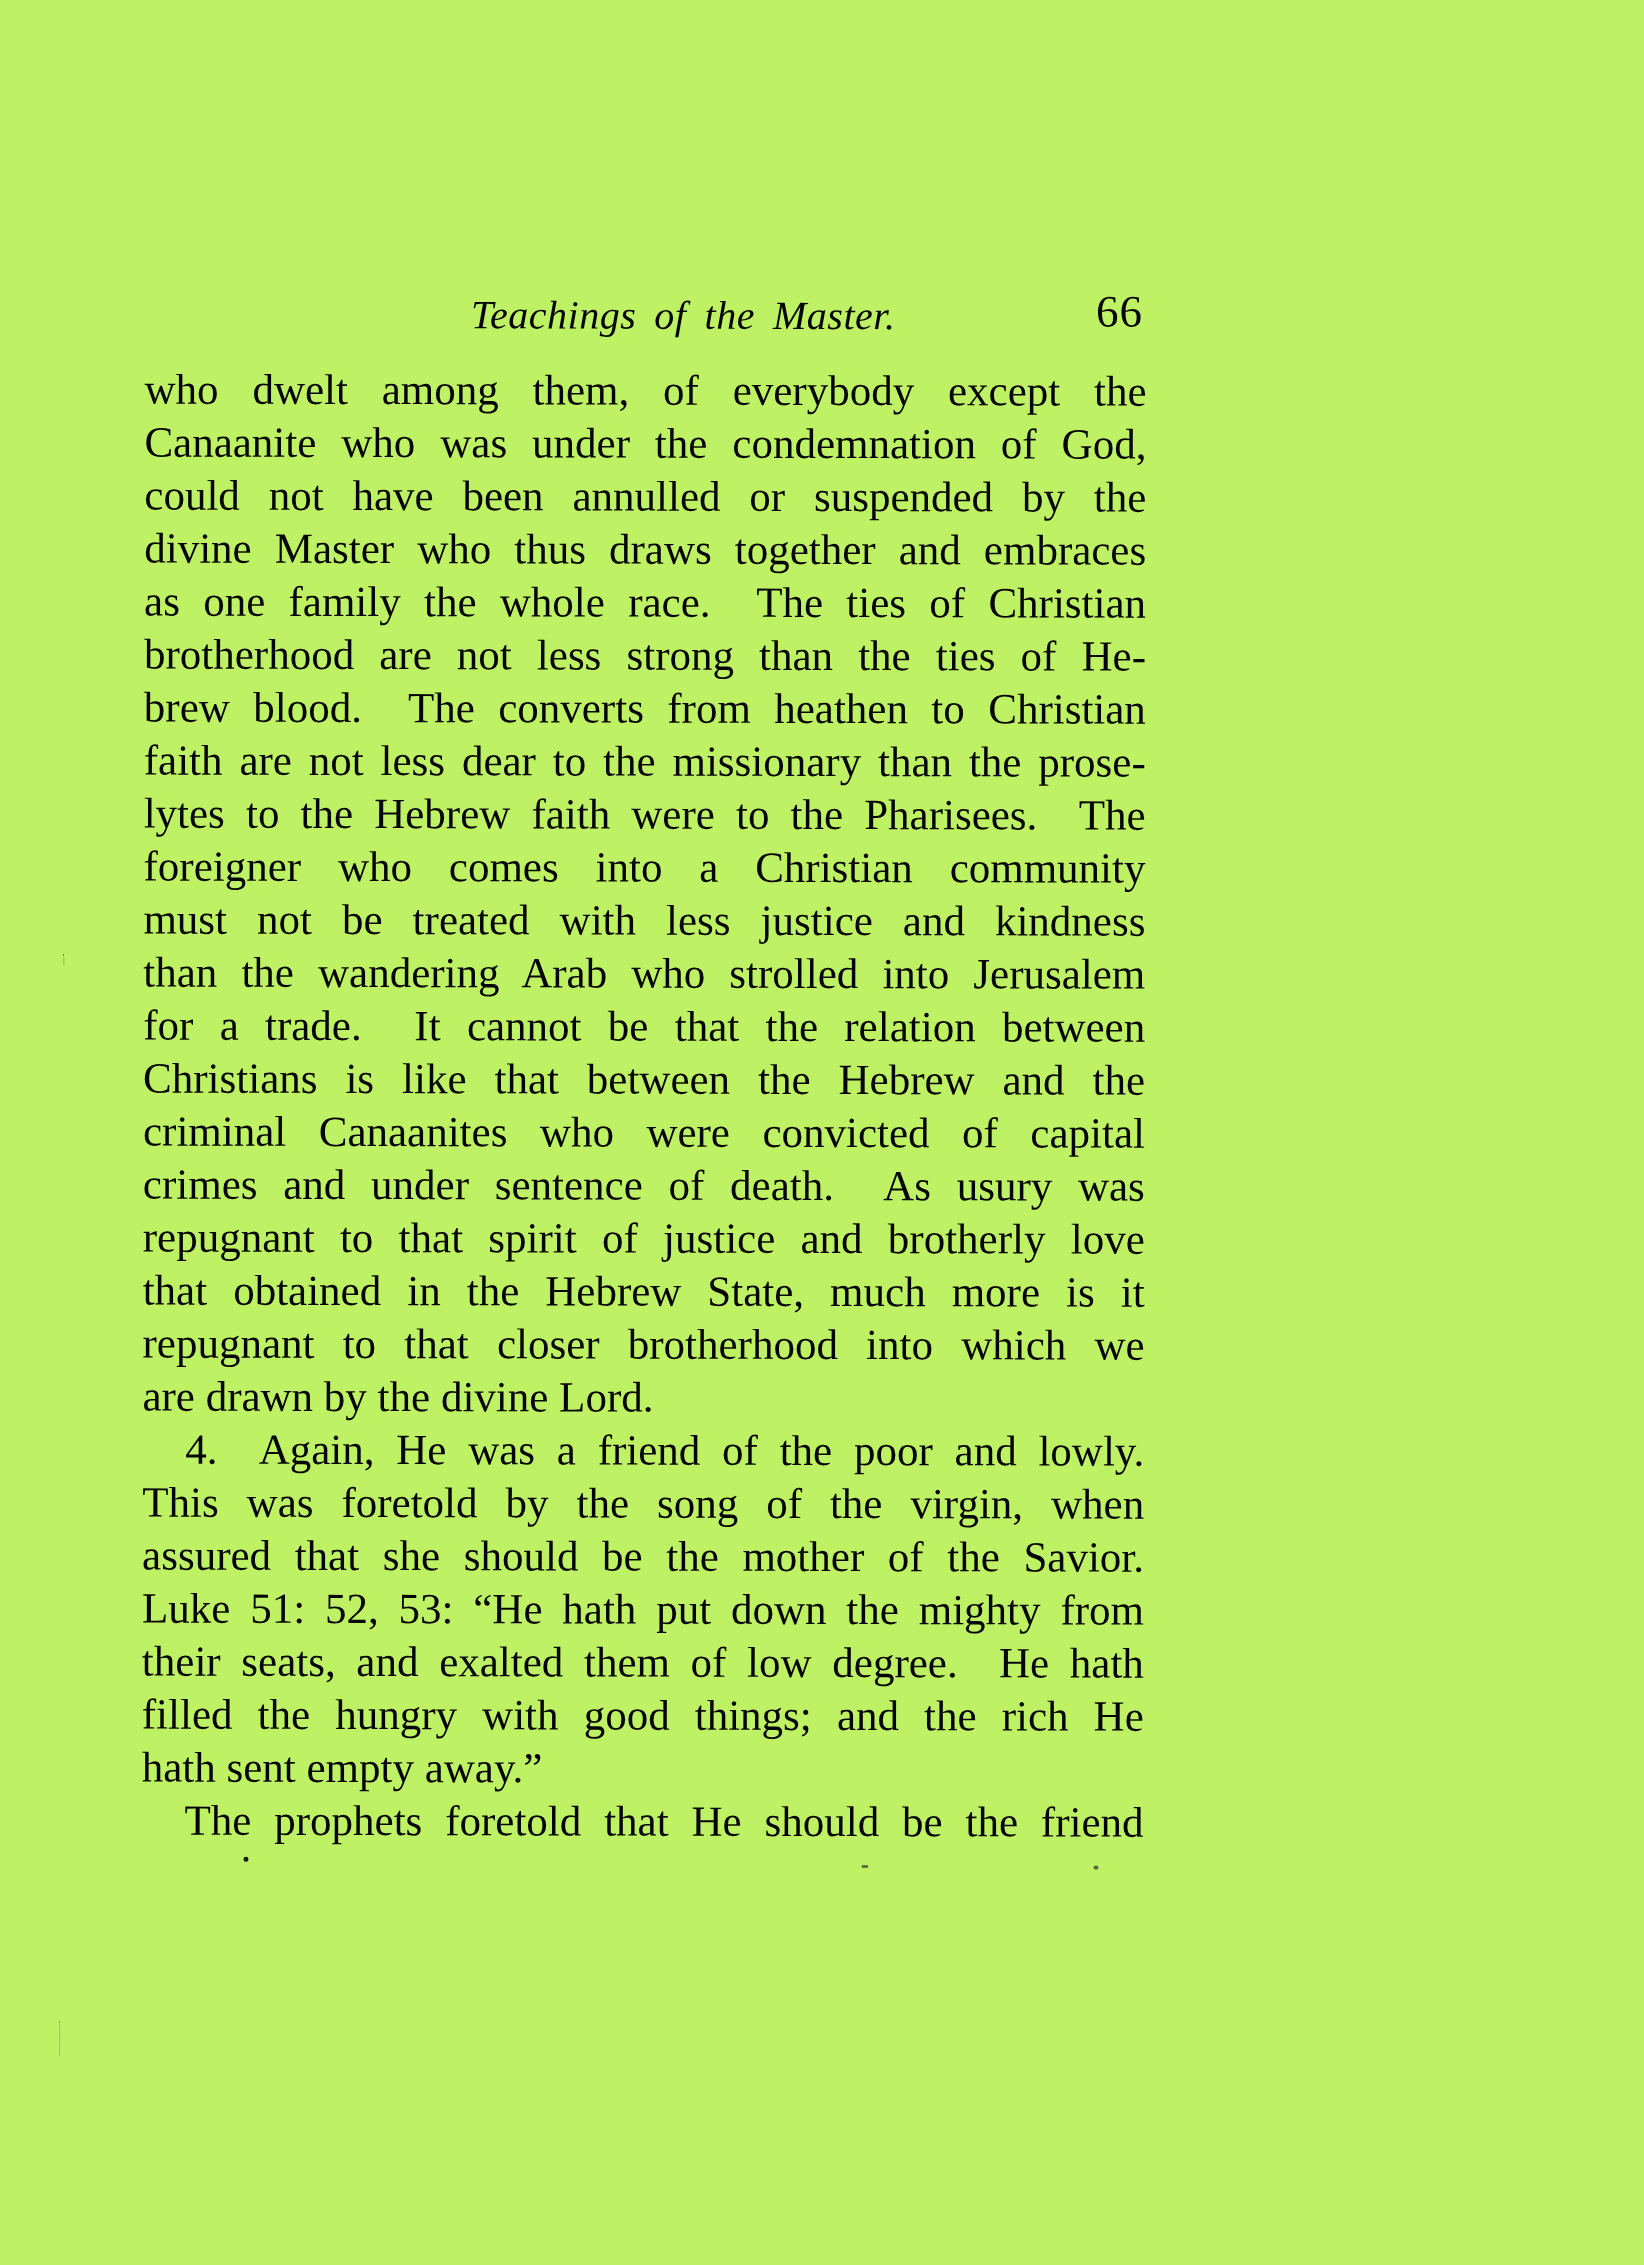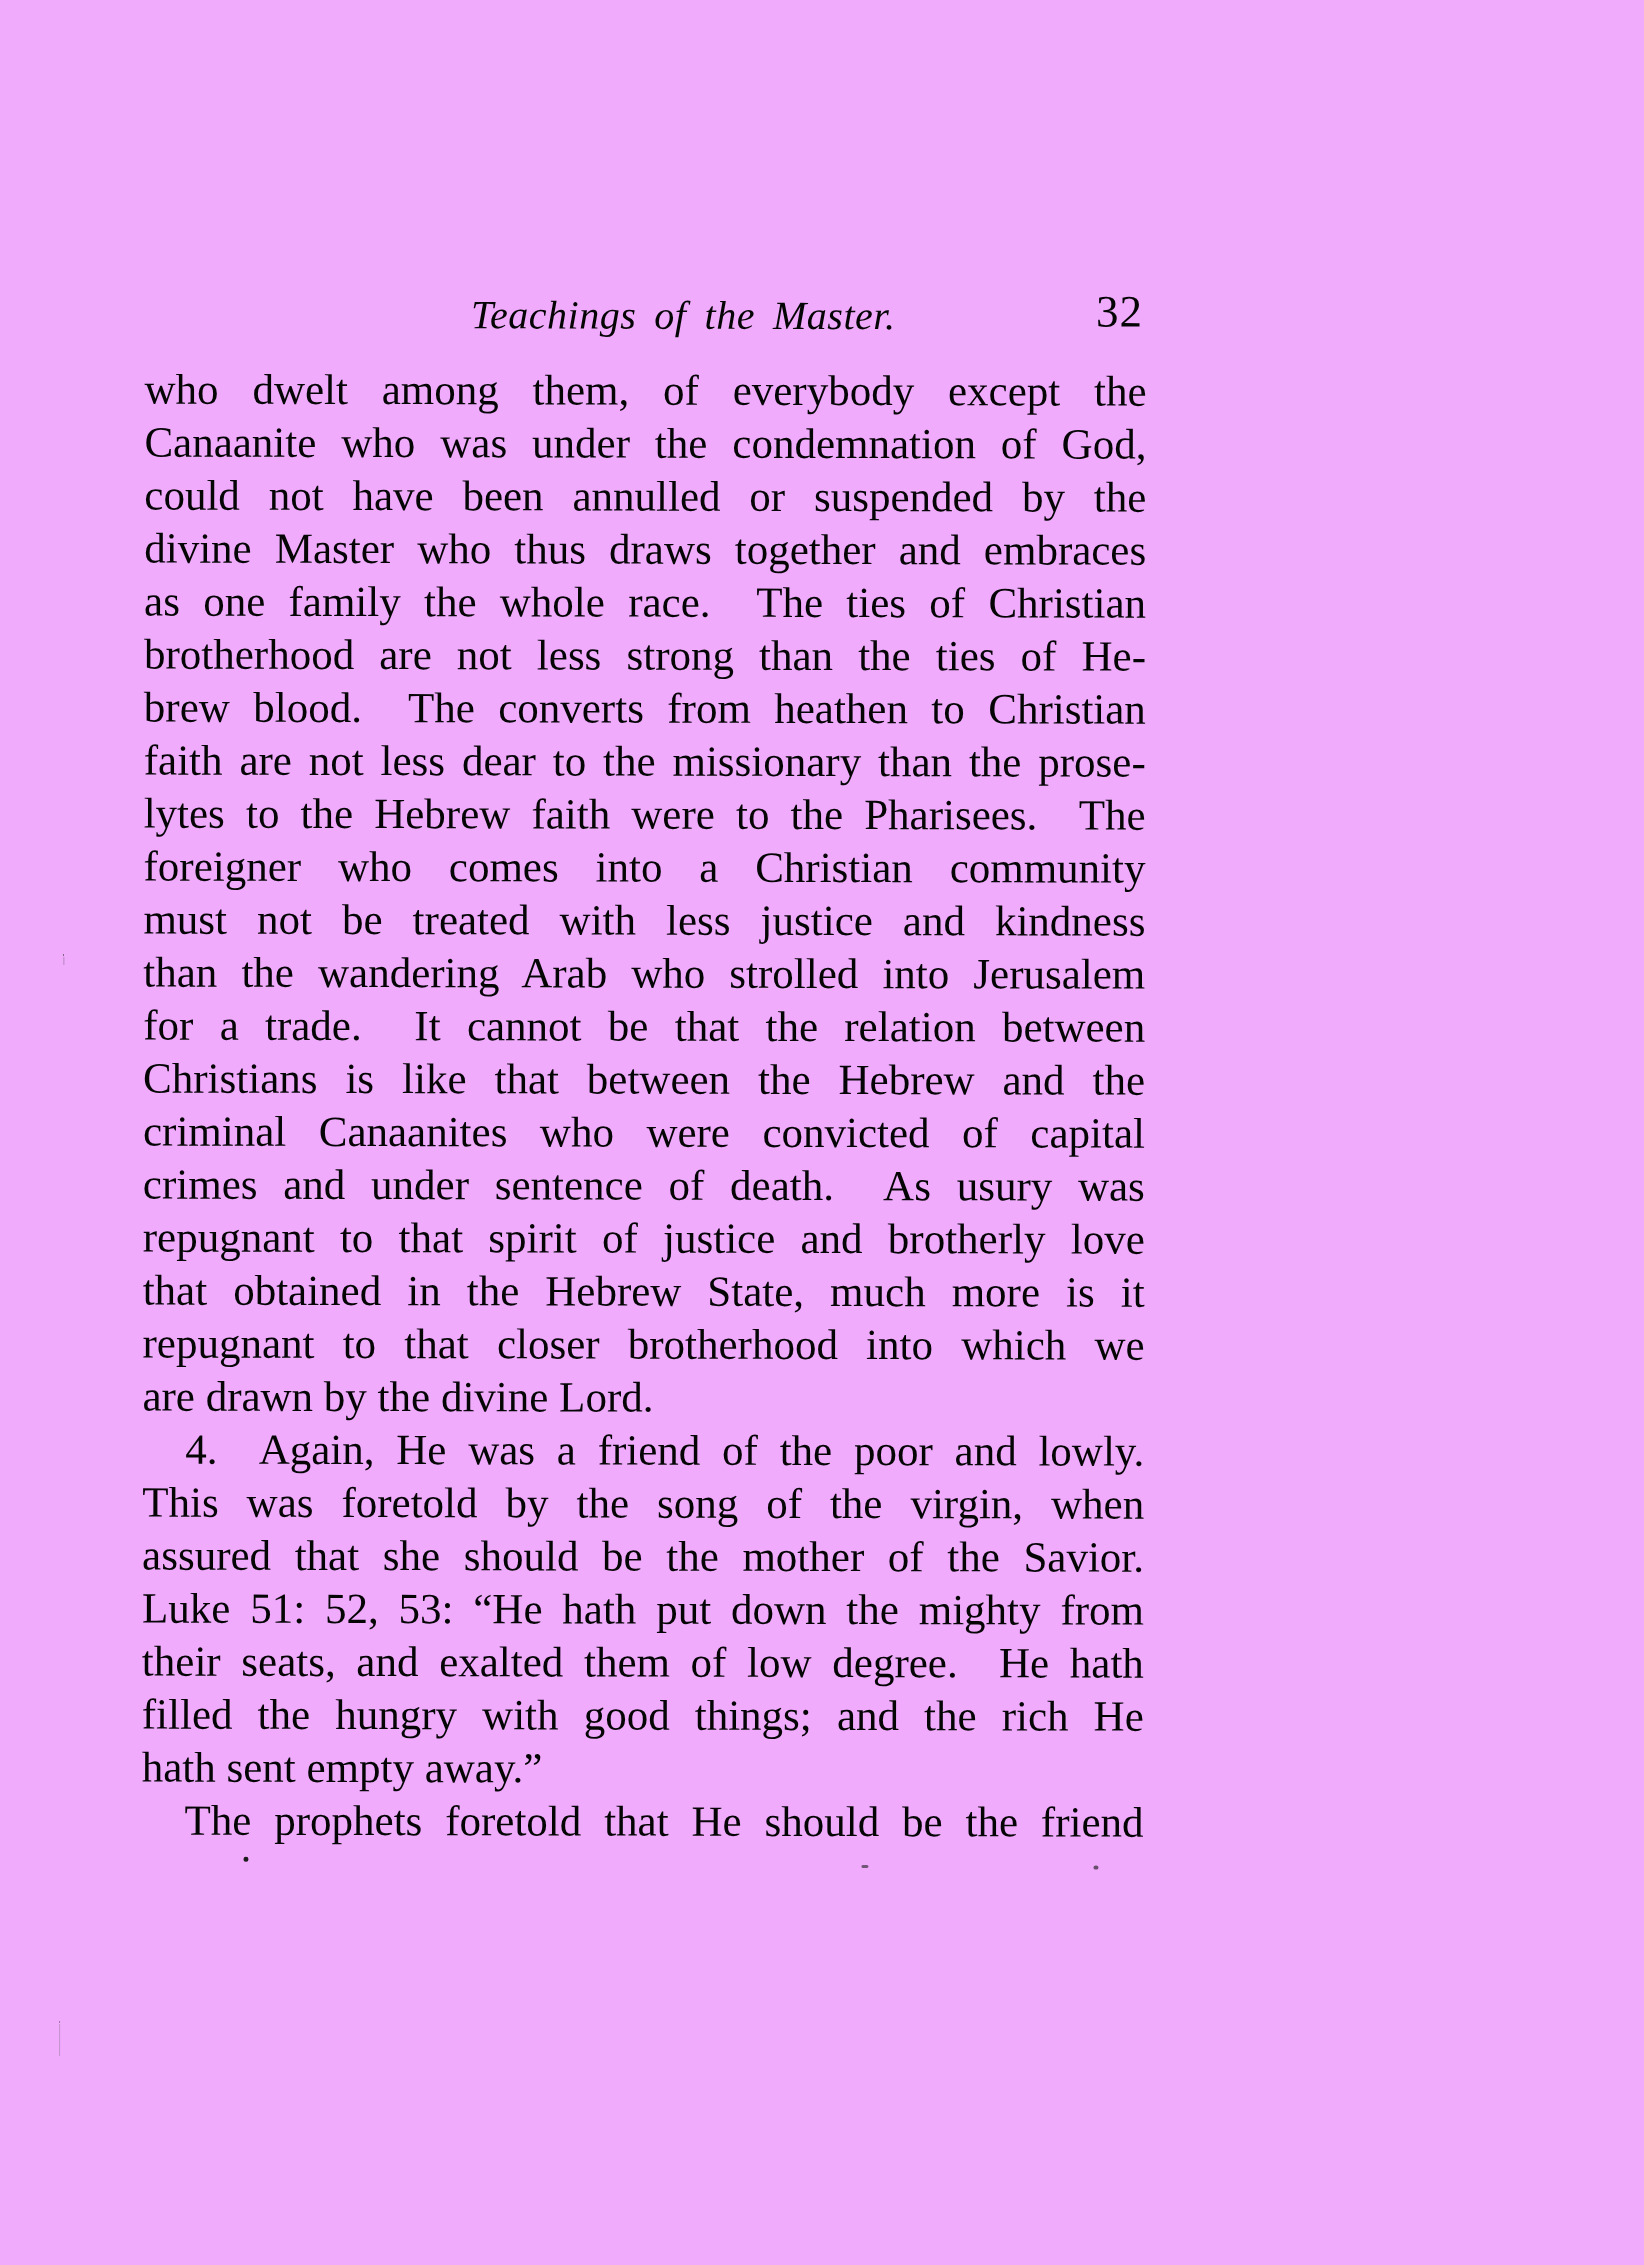--- a/index.html
+++ b/index.html
@@ -6,21 +6,21 @@
   body {
     width: 1644px; height: 2265px;
     background: #ffffff;
     font-family: "Liberation Serif", "DejaVu Serif", serif;
     color: #050505;
     overflow: hidden;
   }
   .page {
     position: relative;
     width: 1644px; height: 2265px;
-    background: #f0abfc;
+    background: #bef264;
     overflow: hidden;
   }
   .scan-rotate {
     position: absolute; left: 0; top: 0; right: 0; bottom: 0;
     transform: rotate(0.12deg);
     transform-origin: 50% 50%;
   }
   .page-header {
     position: absolute;
     left: 143px; top: 293px;
@@ -81,21 +81,21 @@
   }
 </style>
 </head>
 <body>
 
 <div class="page">
   <div class="scan-rotate">
 
     <header class="page-header">
       <span class="running-title">Teachings of the Master.</span>
-      <span class="page-number">32</span>
+      <span class="page-number">66</span>
     </header>
 
     <main class="text-block">
 
       <div class="paragraph">
         <div class="line">who dwelt among them, of everybody except the</div>
         <div class="line">Canaanite who was under the condemnation of God,</div>
         <div class="line">could not have been annulled or suspended by the</div>
         <div class="line">divine Master who thus draws together and embraces</div>
         <div class="line">as one family the whole race.&nbsp; The ties of Christian</div>

